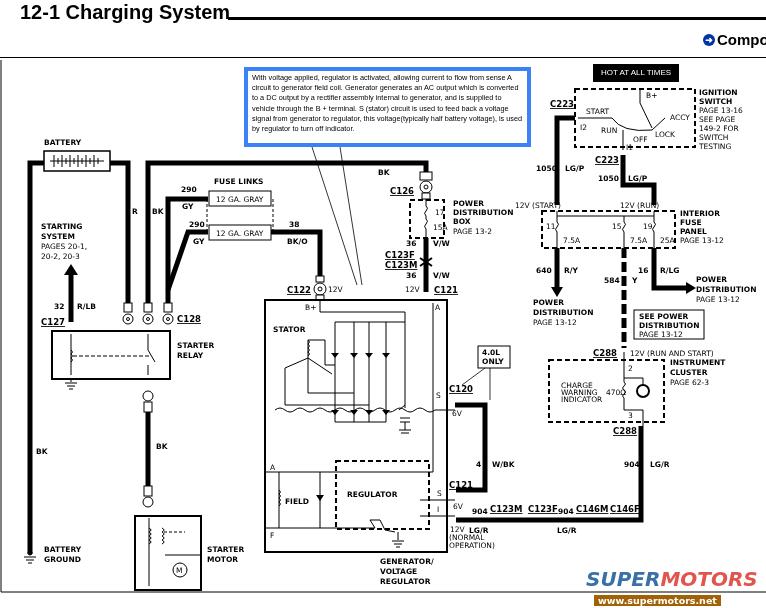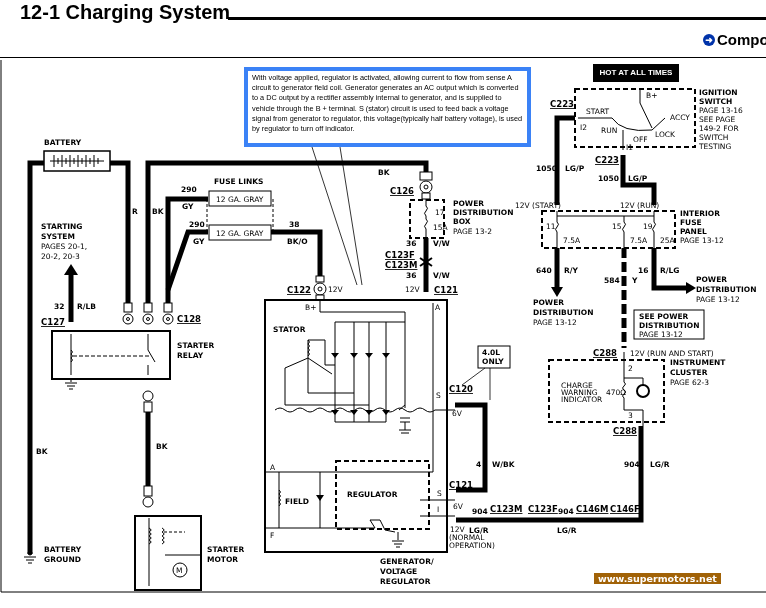--- a/index.html
+++ b/index.html
@@ -8,21 +8,21 @@
   .title-rule { position: absolute; left: 228px; top: 17px; width: 540px; height: 3px; background: #000; }
   .comp-link { position: absolute; left: 703px; top: 31px; font-size: 15px; font-weight: bold; cursor: pointer; display: flex; align-items: center; gap: 2px; white-space: nowrap; }
   .comp-icon { width: 12px; height: 12px; border-radius: 50%; background: #0033aa; color: #fff; font-size: 9px; line-height: 12px; text-align: center; display: inline-block; }
   .sub-rule { position: absolute; left: 0; top: 57px; width: 766px; height: 1px; background: #000; }
   svg#diagram { position: absolute; left: 0; top: 0; }
   svg text { font-family: "DejaVu Sans", sans-serif; }
   .lbl { font-size: 7.5px; font-weight: bold; }
   .lbl-n { font-size: 7.5px; }
   .conn { font-size: 8.5px; font-weight: bold; text-decoration: underline; }
   .note-box { position: absolute; left: 244px; top: 67px; width: 287px; height: 80px; border: 4px solid #3b82f6; background: #fff; font-size: 7.3px; line-height: 10.2px; padding: 2px 4px; box-sizing: border-box; font-family: "Liberation Sans", sans-serif; }
-  .hot-badge { position: absolute; left: 593px; top: 64px; width: 86px; height: 18px; background: #000; color: #fff; font-size: 8px; font-weight: bold; line-height: 18px; text-align: center; font-family: "Liberation Sans", sans-serif; }
+  .hot-badge { position: absolute; left: 593px; top: 64px; width: 86px; height: 18px; background: #000; color: #fff; font-size: 8px; font-weight: normal; line-height: 18px; text-align: center; font-family: "Liberation Sans", sans-serif; }
   .watermark { position: absolute; left: 586px; top: 568px; width: 176px; height: 36px; }
   .wm-top { font-family: "DejaVu Sans", sans-serif; font-weight: bold; font-style: italic; font-size: 20px; letter-spacing: 0px; line-height: 22px; }
   .wm-super { color: #3b6fa8; }
   .wm-motors { color: #e2554f; }
   .wm-url { display: inline-block; background: #a16207; color: #fff; font-size: 9.5px; font-weight: bold; padding: 0 4px; margin-left: 8px; font-family: "DejaVu Sans", sans-serif; }
 </style>
 </head>
 <body>
 
 <div class="page-title">12-1 Charging System</div>
@@ -386,14 +386,15 @@
   <text class="lbl" x="670" y="365">INSTRUMENT</text>
   <text class="lbl" x="670" y="375">CLUSTER</text>
   <text class="lbl-n" x="670" y="385">PAGE  62-3</text>
   <text class="conn" x="613" y="434">C288</text>
 </svg>
 
 <div class="note-box">With voltage applied, regulator is activated, allowing current to flow from sense A circuit to generator field coil.  Generator generates an AC output which is converted to a DC output by a rectifier assembly internal to generator, and is supplied to vehicle through the B + terminal.  S (stator) circuit is used to feed back a voltage signal from generator to regulator, this voltage(typically half battery voltage), is used by regulator to turn off indicator.</div>
 <div class="hot-badge">HOT AT ALL TIMES</div>
 
 <div class="watermark">
+  <div class="wm-top"><span class="wm-super">SUPER</span><span class="wm-motors">MOTORS</span></div>
   <span class="wm-url">www.supermotors.net</span>
 </div>
 
 </body></html>

